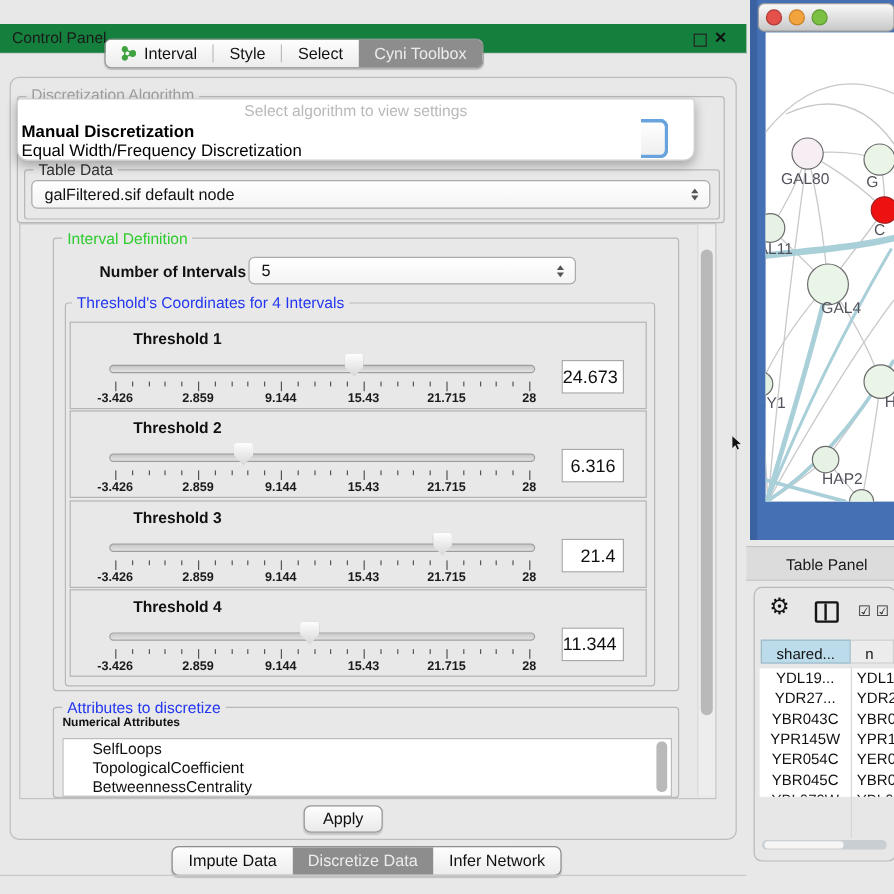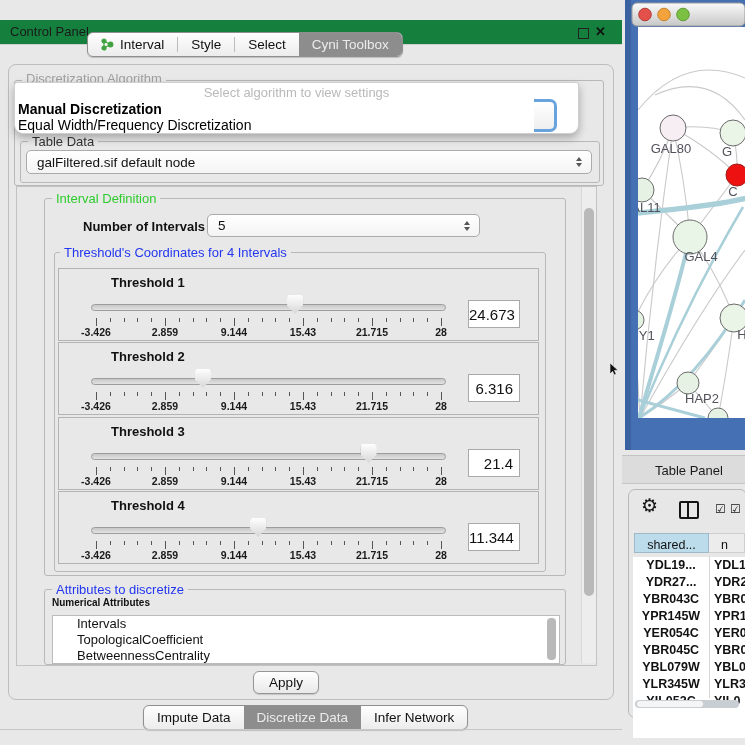--- a/index.html
+++ b/index.html
@@ -84,21 +84,21 @@
   .tp-title{left:33px;top:0;line-height:29px;font-size:13px;color:#1a1a1a;}
 
   .table-card{left:628px;top:489px;width:117px;height:227px;background:#e7e7e7;border:1px solid #b9b9b9;border-radius:7px;}
   .gear-ic{left:12px;top:4px;font-size:19px;color:#141414;}
   .split-ic{left:50px;top:11px;width:16px;height:14px;border:2px solid #141414;border-radius:2px;}
   .split-ic::after{content:"";position:absolute;left:6px;top:0;width:2px;height:14px;background:#141414;}
   .cb-ic{top:12px;font-size:12px;color:#141414;}
   .tbl-header-cell{top:43px;height:20px;font-size:12.5px;color:#111;line-height:23px;box-sizing:border-box;}
   .hc1{left:5px;width:75px;background:#bcdcec;border:1px solid #9fb9c6;text-align:center;}
   .hc2{left:80px;width:36px;background:#ececec;border:1px solid #cfcfcf;border-left:none;padding-left:12px;}
-  .tbl-body{left:4px;top:67px;width:112px;height:181px;background:#fff;overflow:hidden;font-weight:bold;}
+  .tbl-body{left:4px;top:67px;width:112px;height:107px;background:#fff;overflow:hidden;}
   .tbl-row{position:relative;height:17px;line-height:17px;font-size:12.5px;color:#111;white-space:nowrap;}
   .c1{position:absolute;left:0;width:76px;text-align:center;}
   .c2{position:absolute;left:81px;}
   .tbl-divider{left:80px;top:66px;width:1px;height:142px;background:#d6d6d6;}
   .hscroll-track{left:6px;top:210px;width:104px;height:8px;background:#c9ced2;border-radius:4px;}
   .hscroll-thumb{left:2px;top:1px;width:66px;height:6px;background:#f5f5f5;border-radius:3px;}
 
   .cursor-arrow{left:610px;top:363px;z-index:9;}
 </style>
 </head>
@@ -340,21 +340,21 @@
       </div>
       <div class="value-box">11.344</div>
     </div>
   </div>
 
 <div class="groupbox" style="left:44px;top:589px;width:520px;height:74px;"></div>
 <div class="legend blue" style="left:52px;top:582px;">Attributes to discretize</div>
 <div class="abs attr-subtitle">Numerical Attributes</div>
 <div class="abs attr-list" id="attr-list">
 
-<div class="attr-item">Intervals</div>
+<div class="attr-item">SelfLoops</div>
     <div class="attr-item">TopologicalCoefficient</div>
     <div class="attr-item">BetweennessCentrality</div>
     <div class="attr-scroll"></div>
   </div>
 
 <div class="abs apply-btn">Apply</div>
 <div class="segmented" style="left:143px;top:705px;">
     <div class="seg">
       <span>Impute Data</span>
     </div>

